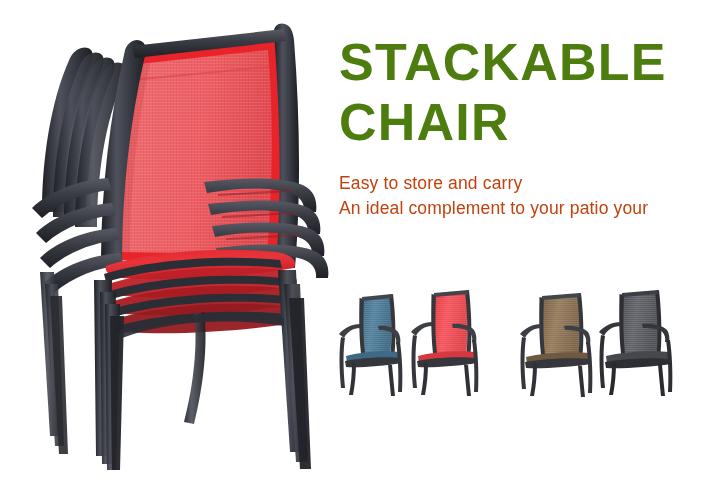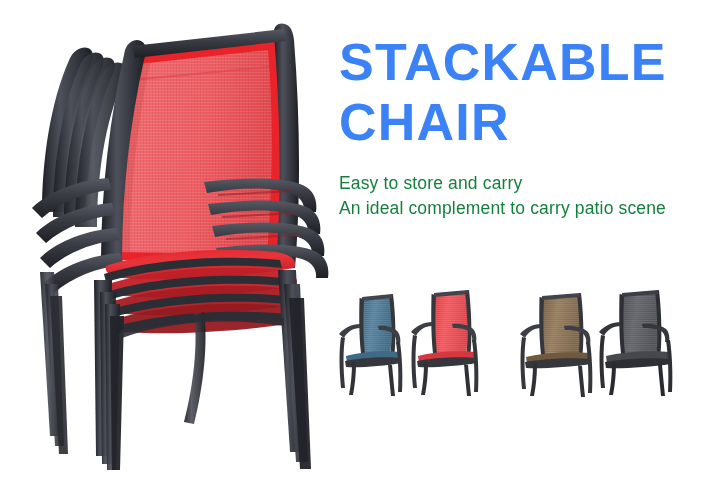--- a/index.html
+++ b/index.html
@@ -23,34 +23,34 @@
     left: 339px;
     top: 34px;
     width: 360px;
   }
   .headline {
     font-family: "Liberation Sans", sans-serif;
     font-weight: bold;
     font-size: 52px;
     line-height: 56px;
     letter-spacing: 1.2px;
-    color: #3b82f6;
+    color: #4d7c0f;
     margin: 0;
     white-space: nowrap;
   }
   .headline.line2 {
     margin-top: 4px;
   }
   .subcopy {
     margin: 0;
     padding-top: 21px;
     font-family: "Liberation Sans", sans-serif;
     font-size: 17.5px;
     line-height: 25px;
-    color: #15803d;
+    color: #c2410c;
     letter-spacing: 0.15px;
     white-space: nowrap;
   }
 
   
   .hero-stack {
     position: absolute;
     left: 8px;
     top: 12px;
     width: 322px;
@@ -181,21 +181,21 @@
 
         <path d="M112 318 C160 300 224 298 276 306 L276 314 C224 306 162 308 114 326 Z" fill="#2c2e35" opacity="0.9"></path>
       </g>
     </svg>
   </div>
 
   <div class="text-block">
     <h1 class="headline">STACKABLE</h1>
     <h1 class="headline line2">CHAIR</h1>
     <p class="subcopy">Easy to store and carry</p>
-    <p class="subcopy" style="padding-top:0">An ideal complement to carry patio scene</p>
+    <p class="subcopy" style="padding-top:0">An ideal complement to your patio your</p>
   </div>
 
   <div class="chair-row">
     <svg width="360" height="118" viewBox="0 0 360 118">
       <defs>
         <linearGradient id="fBlue" x1="0" y1="0" x2="1" y2="0.3">
           <stop offset="0" stop-color="#3d6580"></stop>
           <stop offset="0.45" stop-color="#55829f"></stop>
           <stop offset="1" stop-color="#3f6a86"></stop>
         </linearGradient>

